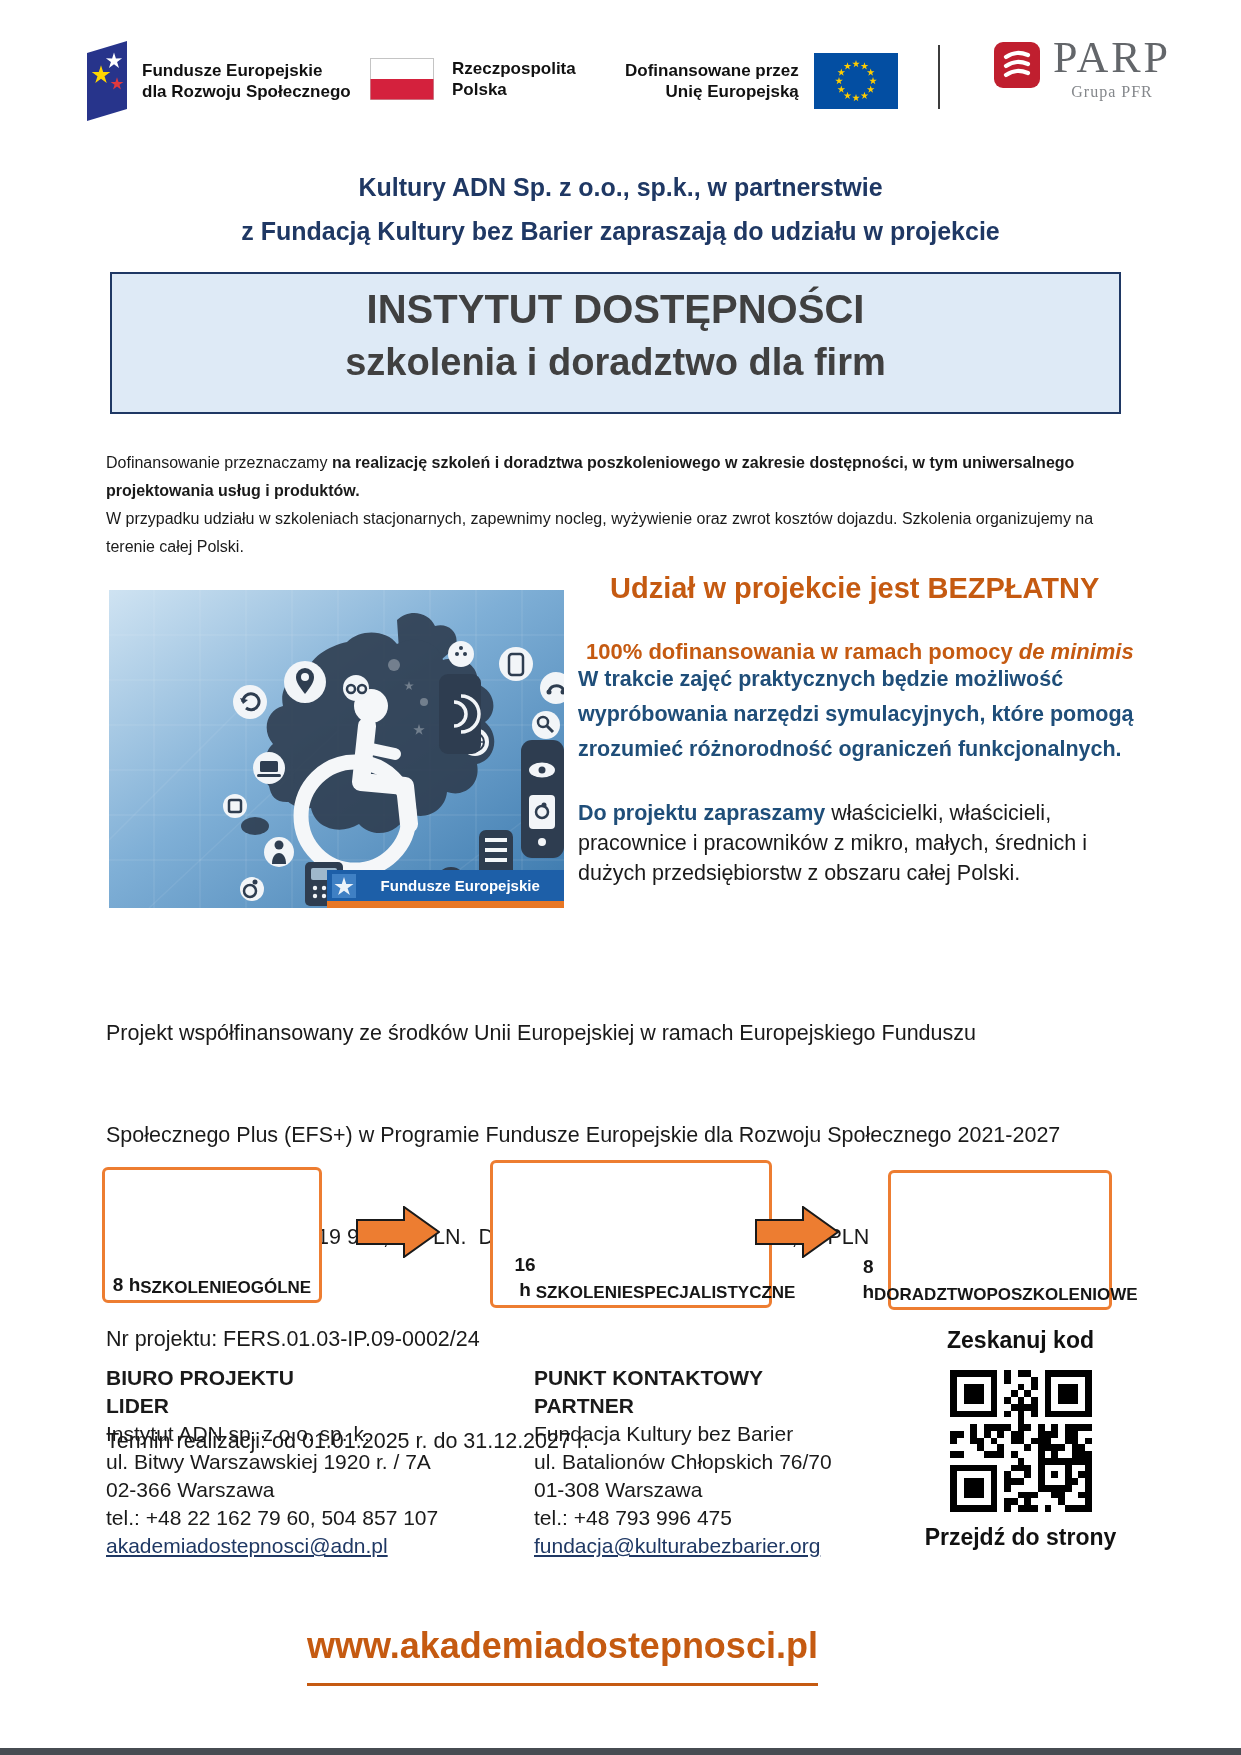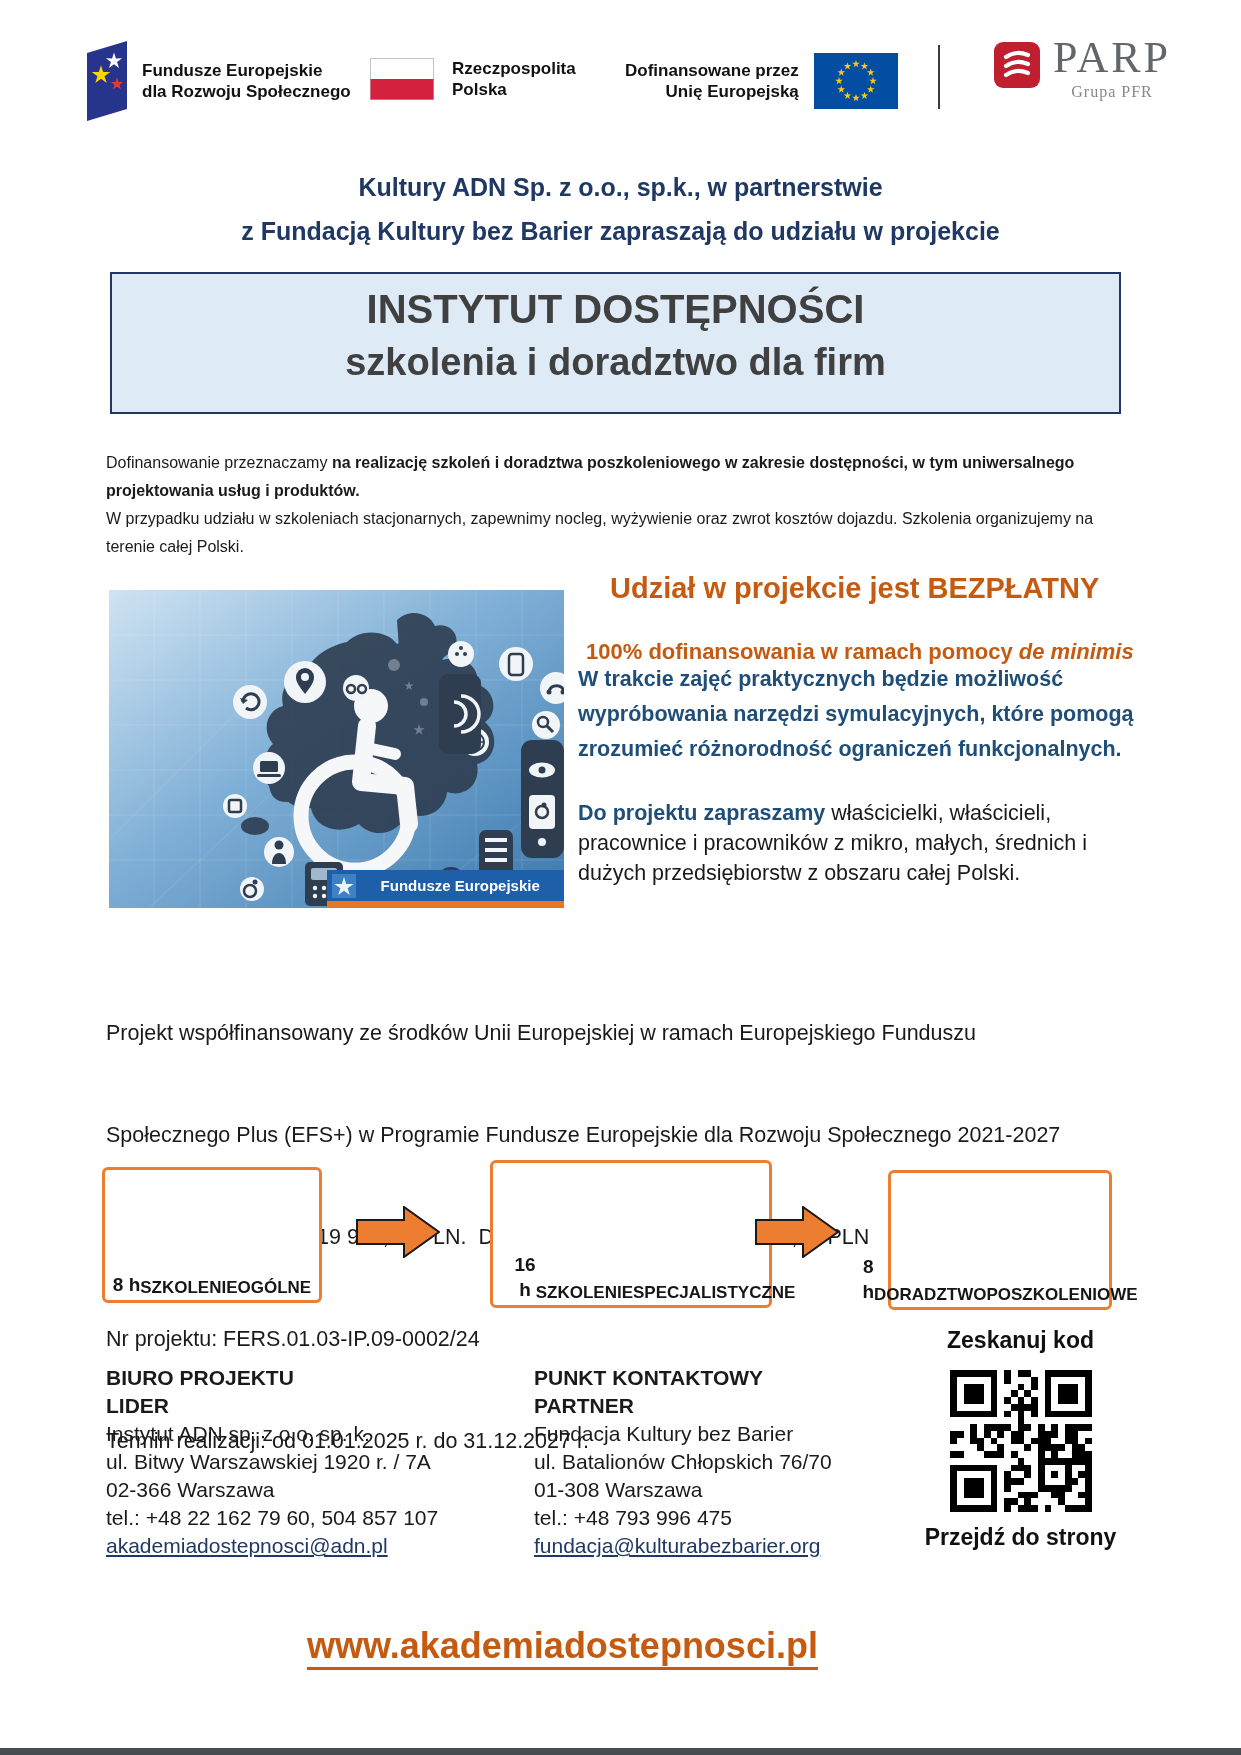--- a/index.html
+++ b/index.html
@@ -75,21 +75,21 @@
 
   
   .qr-block{top:1327px;left:898px;width:245px;text-align:center;}
   .qr-label{font-size:23px;font-weight:bold;color:#111;}
   #qr-svg{margin-top:16px;}
   .qr-below{margin-top:8px;}
 
   
   .footer{top:1625px;left:0;width:1125px;text-align:center;}
   a.site-link{display:inline-block;font-size:36px;font-weight:bold;color:#C55A11;
-              border-bottom:3px solid #C55A11;padding-bottom:0;text-decoration:none;cursor:pointer;}
+              border-bottom:3px solid #C55A11;padding-bottom:16px;text-decoration:none;cursor:pointer;}
   .bottom-bar{bottom:0;left:0;width:100%;height:7px;background:#474c52;}
 </style>
 </head>
 <body>
 
 <svg width="0" height="0" style="position:absolute">
   <defs>
     <path id="star" d="M0,-5 L1.12,-1.54 L4.76,-1.55 L1.81,0.59 L2.94,4.05 L0,1.9 L-2.94,4.05 L-1.81,0.59 L-4.76,-1.55 L-1.12,-1.54 Z"></path>
   </defs>
 </svg>

